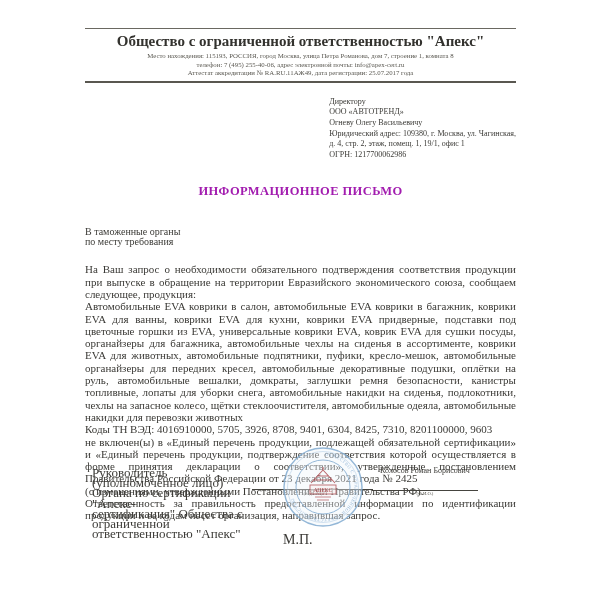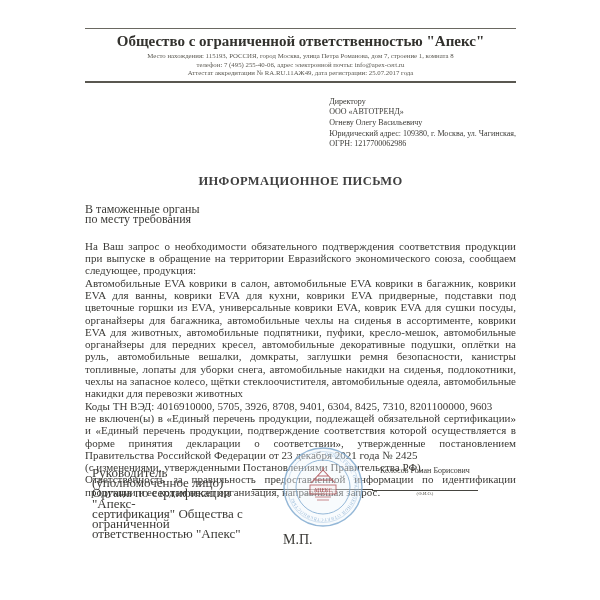--- a/index.html
+++ b/index.html
@@ -15,24 +15,24 @@
   .hdr-small { text-align:center; font-size:6.8px; line-height:8.6px; color:#5a5851; }
   .hdr-small.first { margin-top:2px; }
   .rule-bottom { border-top:2px solid #595750; margin-top:3px; }
 
   
   .ref-row { display:flex; margin-top:14px; font-size:8px; }
   .ref-left { margin-left:18px; line-height:10px; }
   .addr-right { margin-left:auto; text-align:left; line-height:10.6px; }
 
   
-  .letter-title { margin-top:24px; text-align:center; font-weight:bold; font-size:12.5px; letter-spacing:0.4px; color:#404040; }
+  .letter-title { margin-top:24px; text-align:center; font-weight:bold; font-size:12.5px; letter-spacing:0.4px; color:#a21caf; }
 
   
-  .recipient-note { margin-top:15px; font-size:12px; line-height:10px; }
+  .recipient-note { margin-top:28px; font-size:10px; line-height:10px; }
 
   
   .body-block { margin-top:16px; font-size:11px; line-height:12.3px; text-align:justify; }
   .body-block p { margin:0; }
   .gap-before { margin-top:12px !important; }
 
   
   .sig-left { position:absolute; left:92px; top:468px; width:170px; font-size:13px; line-height:10.2px; }
   .sig-line1 { position:absolute; left:252px; top:489px; width:121px; border-top:1px solid #45443f; }
   .sig-caption1 { position:absolute; left:282px; top:491px; width:62px; text-align:center; font-size:4.6px; color:#55534c; }
@@ -55,20 +55,21 @@
     <div class="hdr-small">телефон: 7 (495) 255-40-06, адрес электронной почты: info@apex-cert.ru</div>
     <div class="hdr-small">Аттестат аккредитации № RA.RU.11АЖ49, дата регистрации: 25.07.2017 года</div>
     <div class="rule-bottom"></div>
 
     <div class="ref-row">
       <div class="addr-right">
         <div>Директору</div>
         <div>ООО «АВТОТРЕНД»</div>
         <div>Огневу Олегу Васильевичу</div>
         <div>Юридический адрес: 109380, г. Москва, ул. Чагинская,</div>
+        <div>д. 4, стр. 2, этаж, помещ. 1, 19/1, офис 1</div>
         <div>ОГРН: 1217700062986</div>
       </div>
     </div>
 
     <div class="letter-title">ИНФОРМАЦИОННОЕ ПИСЬМО</div>
 
     <div class="recipient-note">
       <div>В таможенные органы</div>
       <div>по месту требования</div>
     </div>

